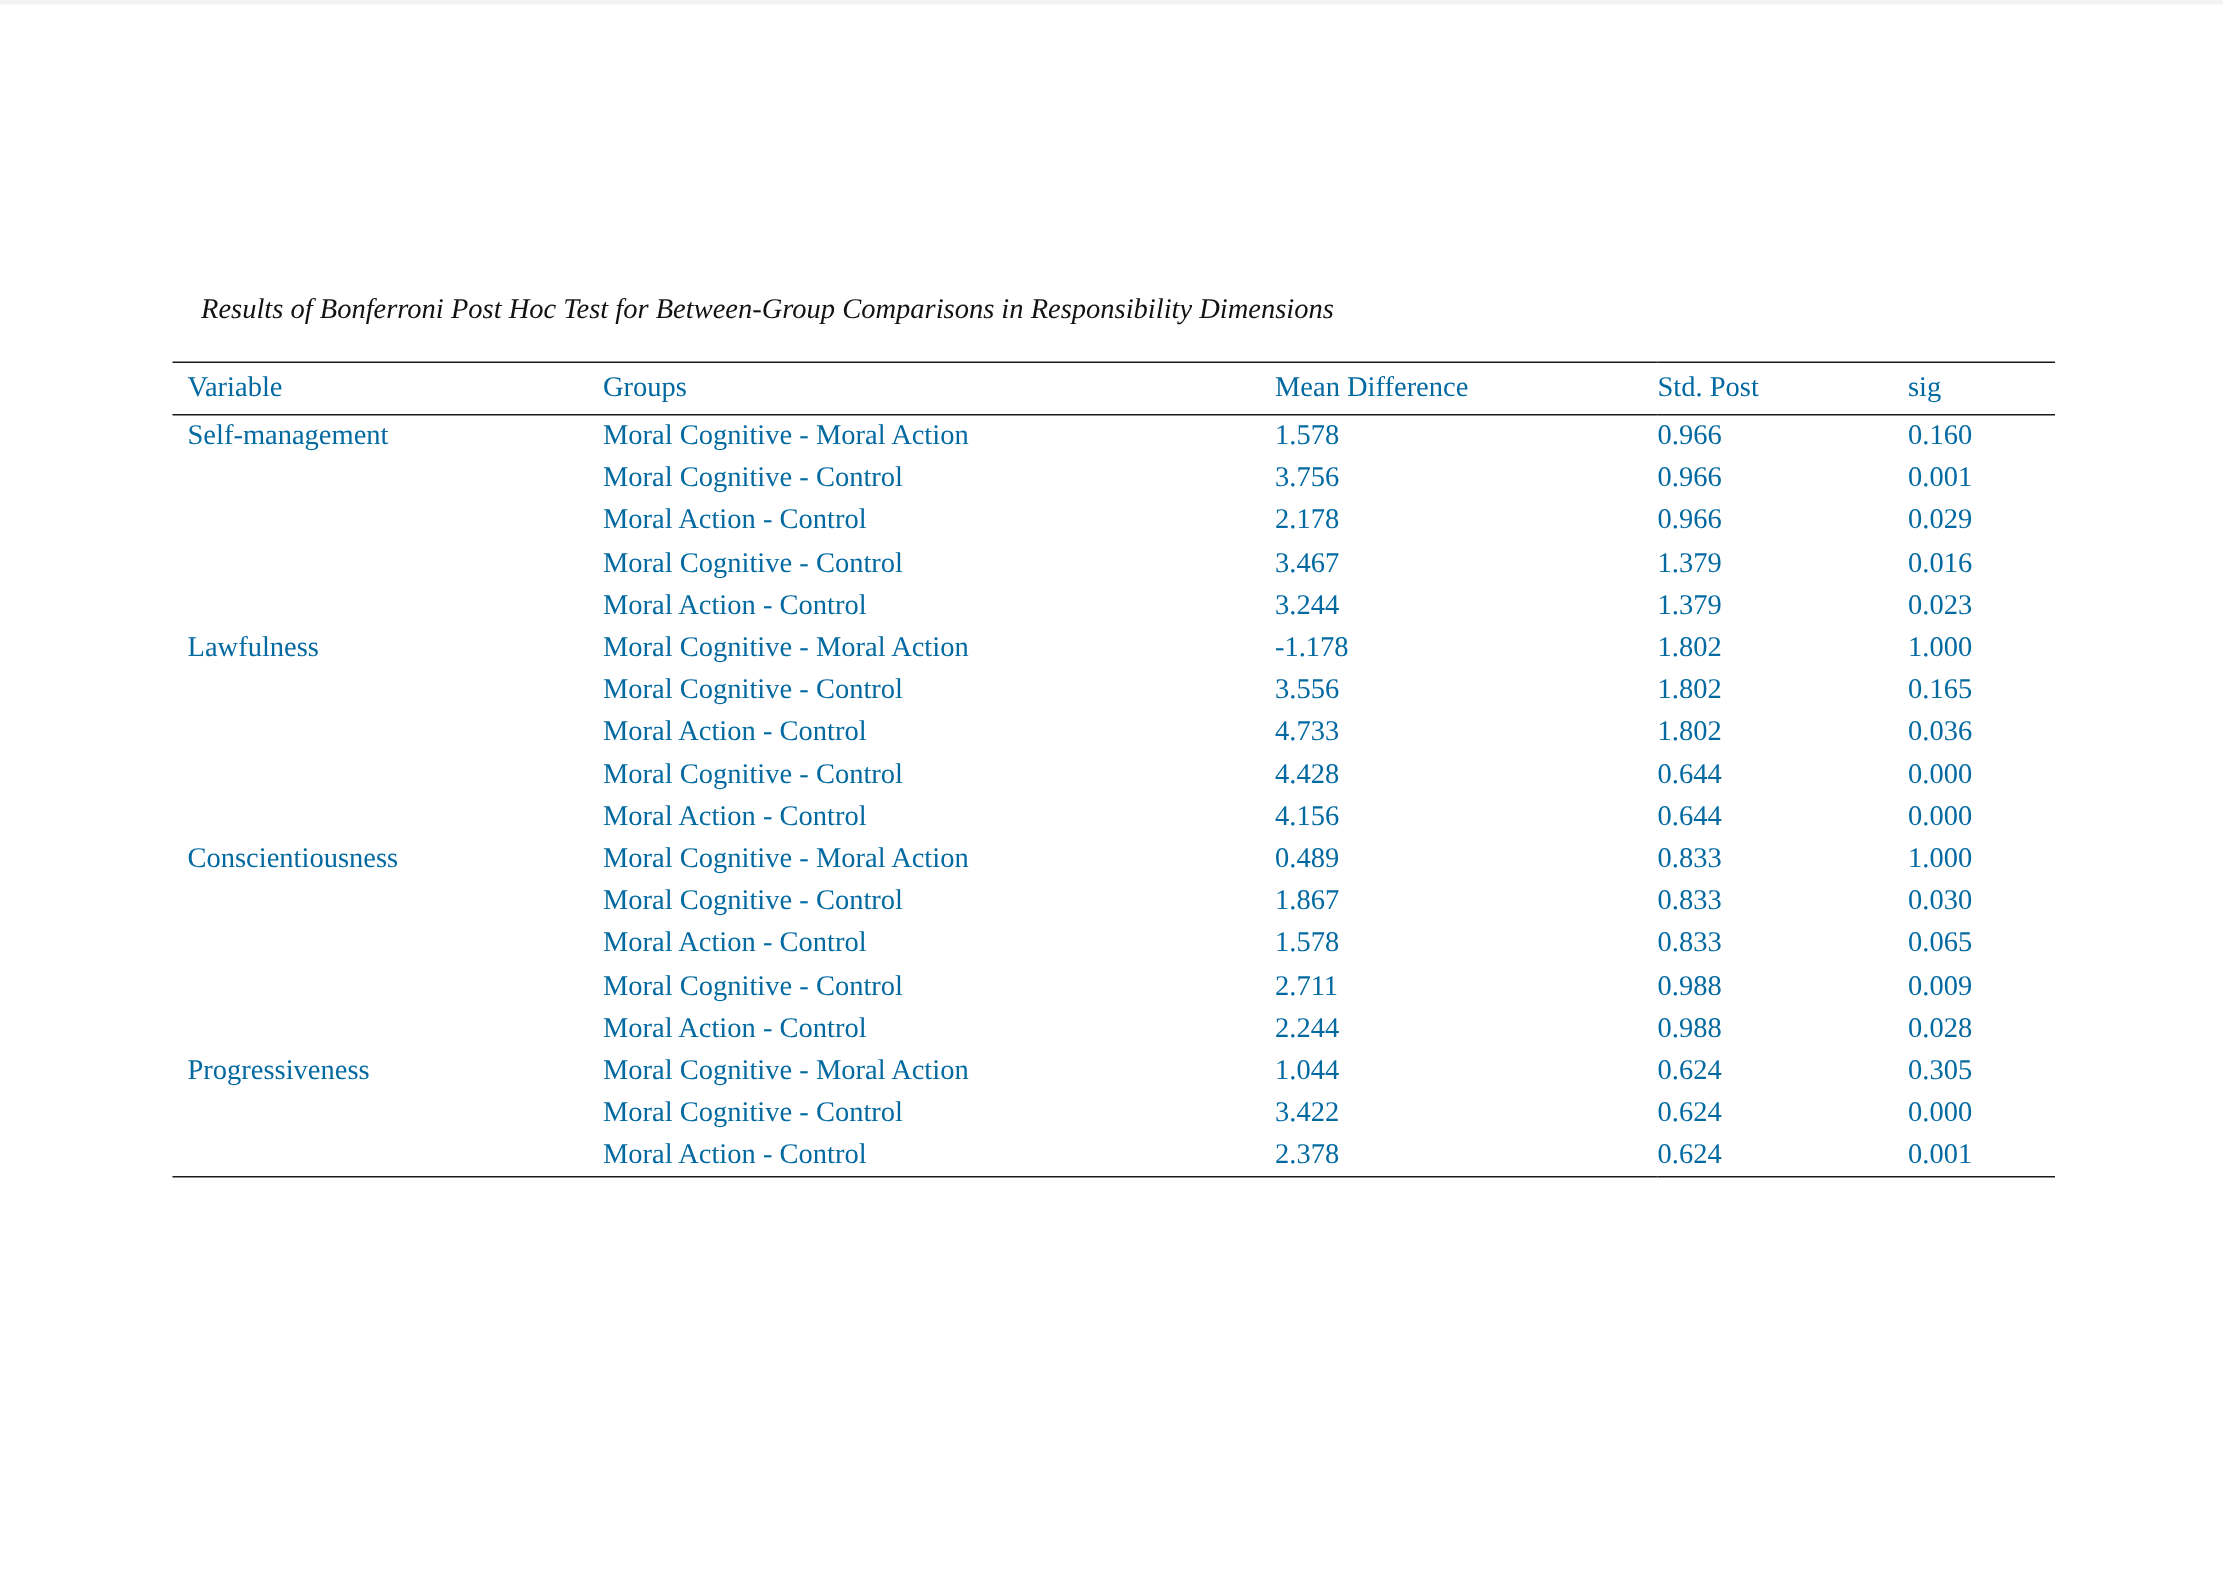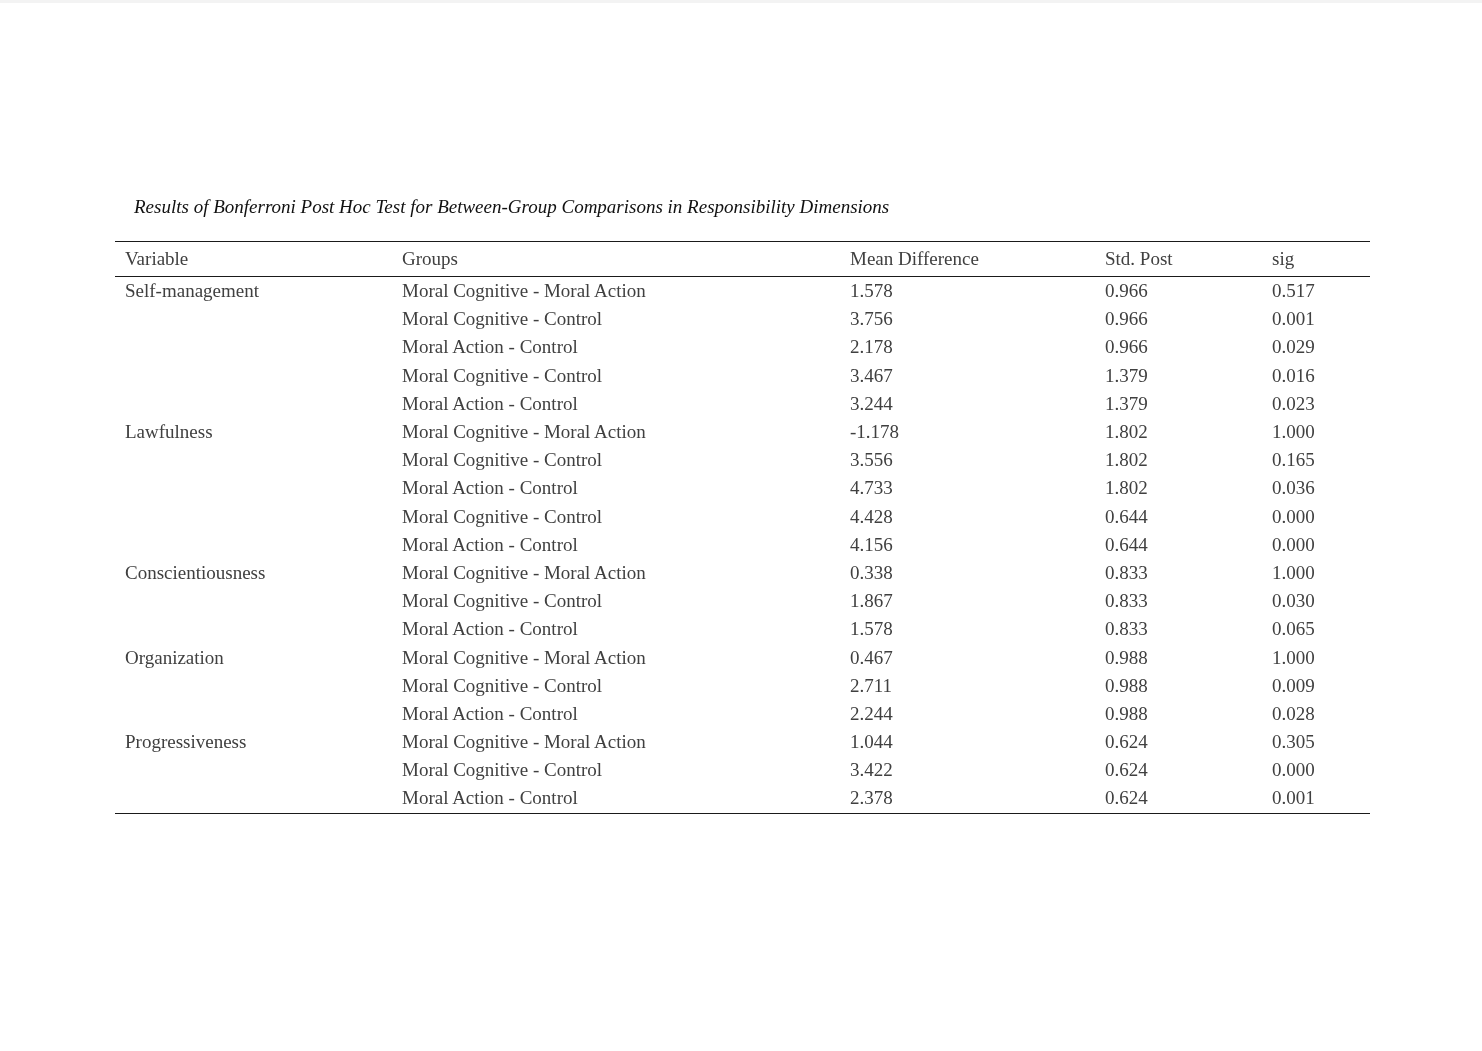--- a/index.html
+++ b/index.html
@@ -34,21 +34,21 @@
     margin-left: 20px;
   }
   table.results {
     position: absolute;
     left: 115px;
     top: 241px;
     width: 1255px;
     border-collapse: collapse;
     table-layout: fixed;
     font-size: 19px;
-    color: #404040;
+    color: #0369a1;
     border-top: 1.5px solid #1a1a1a;
     border-bottom: 1.5px solid #1a1a1a;
   }
   table.results col.c1 { width: 287px; }
   table.results col.c2 { width: 448px; }
   table.results col.c3 { width: 255px; }
   table.results col.c4 { width: 167px; }
   table.results col.c5 { width: 98px;  }
   table.results th, table.results td {
     padding: 0;
@@ -93,21 +93,21 @@
       <th>Std. Post</th>
       <th>sig</th>
     </tr>
   </thead>
   <tbody>
       <tr>
         <td>Self-management</td>
         <td>Moral Cognitive - Moral Action</td>
         <td>1.578</td>
         <td>0.966</td>
-        <td>0.517</td>
+        <td>0.160</td>
       </tr>
       <tr>
         <td></td>
         <td>Moral Cognitive - Control</td>
         <td>3.756</td>
         <td>0.966</td>
         <td>0.001</td>
       </tr>
       <tr>
         <td></td>
@@ -161,46 +161,39 @@
       <tr>
         <td></td>
         <td>Moral Action - Control</td>
         <td>4.156</td>
         <td>0.644</td>
         <td>0.000</td>
       </tr>
       <tr>
         <td>Conscientiousness</td>
         <td>Moral Cognitive - Moral Action</td>
-        <td>0.338</td>
+        <td>0.489</td>
         <td>0.833</td>
         <td>1.000</td>
       </tr>
       <tr>
         <td></td>
         <td>Moral Cognitive - Control</td>
         <td>1.867</td>
         <td>0.833</td>
         <td>0.030</td>
       </tr>
       <tr>
         <td></td>
         <td>Moral Action - Control</td>
         <td>1.578</td>
         <td>0.833</td>
         <td>0.065</td>
       </tr>
       <tr>
-        <td>Organization</td>
-        <td>Moral Cognitive - Moral Action</td>
-        <td>0.467</td>
-        <td>0.988</td>
-        <td>1.000</td>
-      </tr>
-      <tr>
         <td></td>
         <td>Moral Cognitive - Control</td>
         <td>2.711</td>
         <td>0.988</td>
         <td>0.009</td>
       </tr>
       <tr>
         <td></td>
         <td>Moral Action - Control</td>
         <td>2.244</td>

